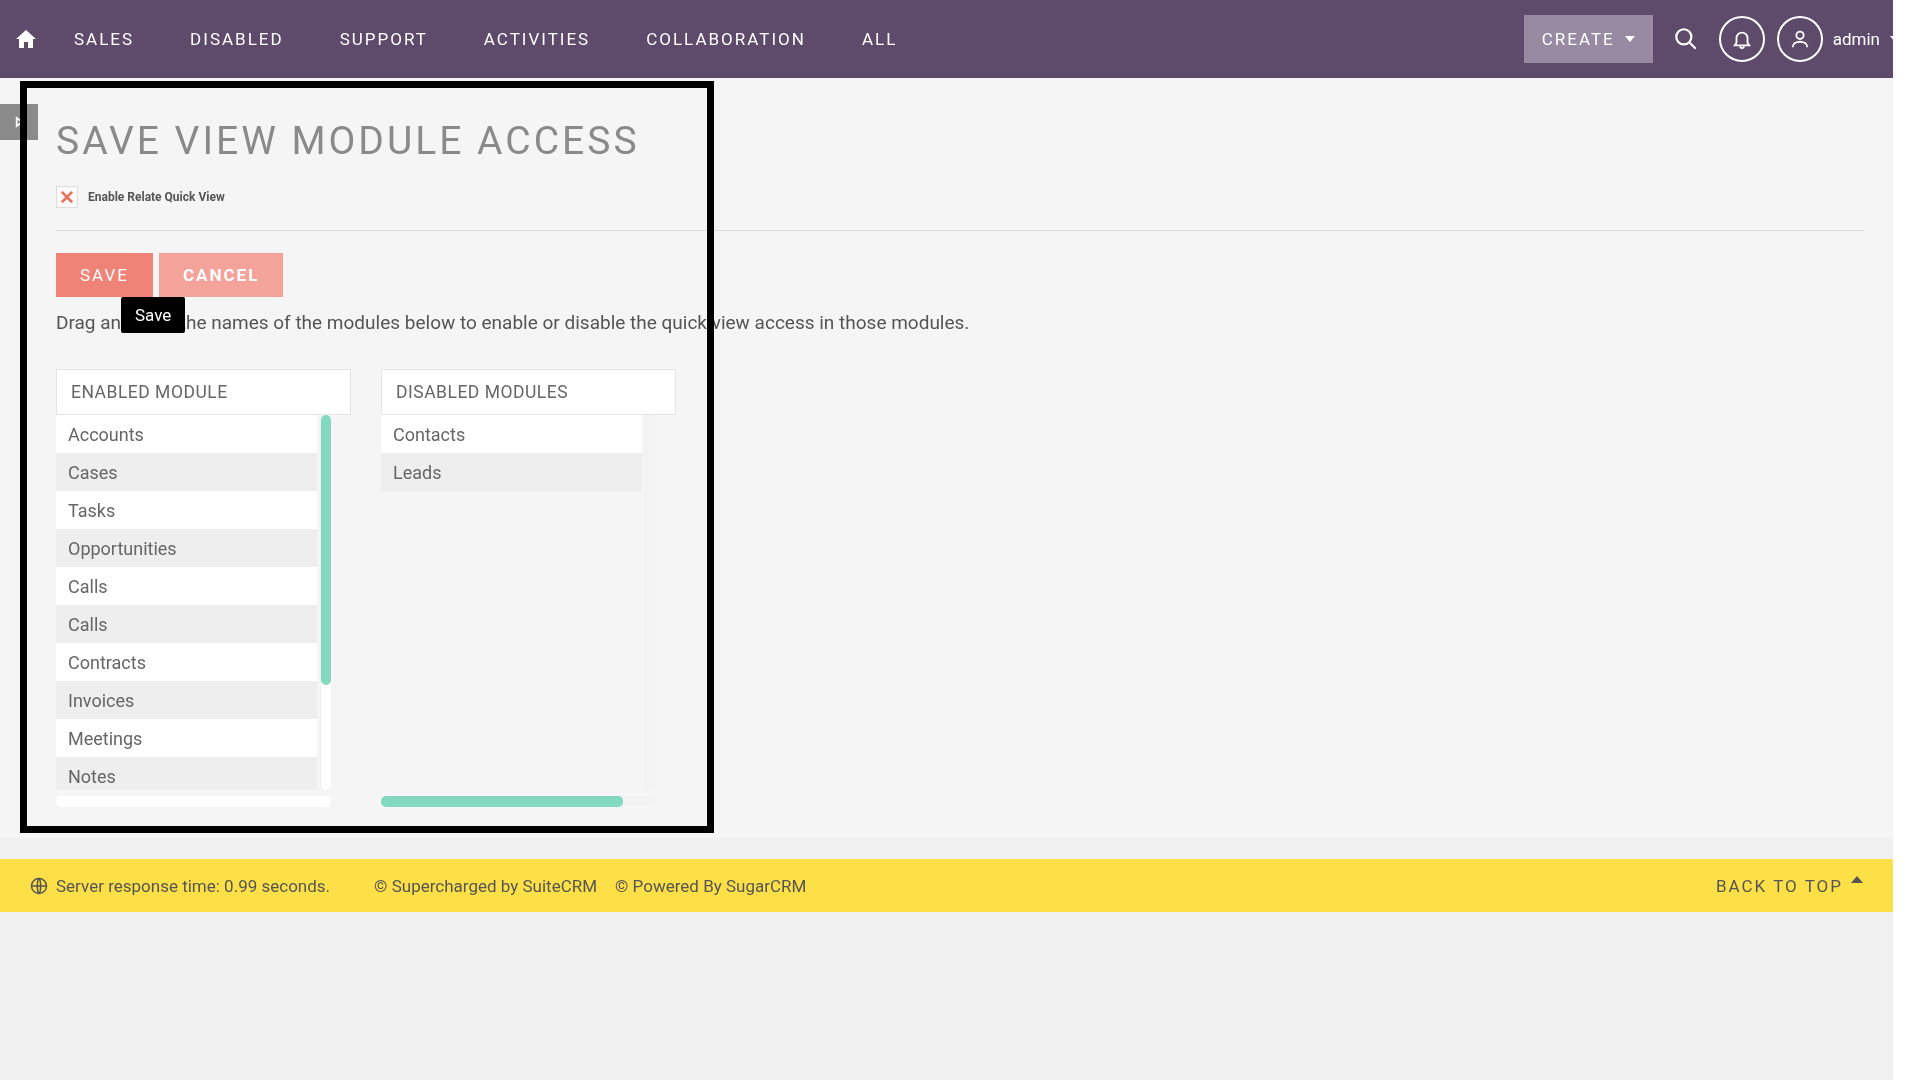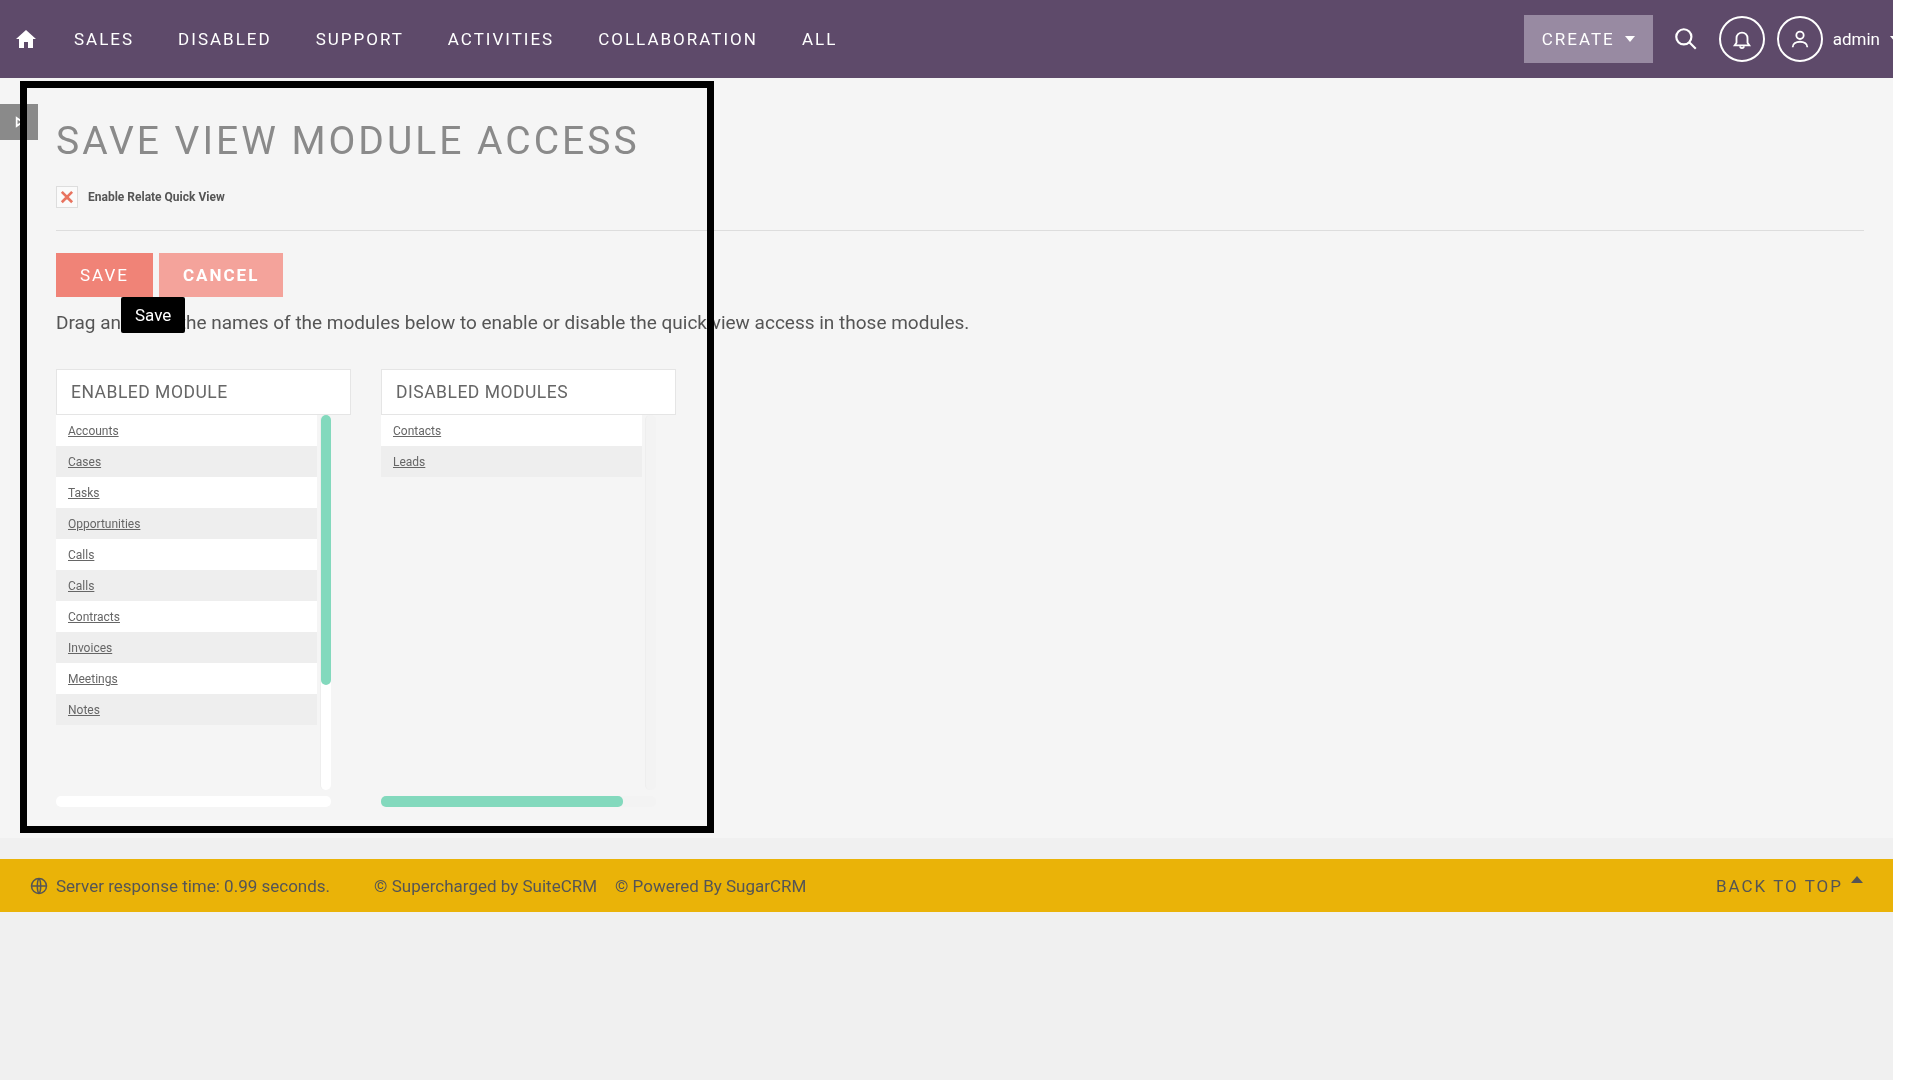--- a/index.html
+++ b/index.html
@@ -2,21 +2,21 @@
 <html><head>
 <meta charset="utf-8">
 <style>
 * { margin:0; padding:0; box-sizing:border-box; font-family:-apple-system,BlinkMacSystemFont,"Segoe UI",Roboto,Helvetica,Arial,sans-serif; }
 html, body { width:1920px; height:1080px; background:#fff; overflow:hidden; }
 body { background:#f0f0f0; }
 
 
 .topnav { background:#5e4a6a; height:78px; display:flex; align-items:center; padding:0 20px 0 10px; color:#fff; }
 .home-icon { color:#fff; padding:0 14px 0 4px; display:flex; align-items:center; }
-.nav-items { display:flex; gap:0; }
+.nav-items { display:flex; gap:12px; }
 .nav-item { color:#fff; letter-spacing:2px; font-size:17px; font-weight:400; padding:0 22px; cursor:pointer; }
 .spacer { flex:1; }
 .create-btn { background:#988aa2; color:#fff; letter-spacing:2px; font-size:17px; padding:14px 18px; display:flex; align-items:center; gap:10px; cursor:pointer; }
 .dropdown-caret { width:0; height:0; border-left:5px solid transparent; border-right:5px solid transparent; border-top:6px solid #fff; }
 .icon-btn { margin-left:20px; display:flex; align-items:center; cursor:pointer; }
 .circle-icon { width:46px; height:46px; border:2px solid #fff; border-radius:50%; display:flex; align-items:center; justify-content:center; }
 .user-area { display:flex; align-items:center; gap:10px; margin-left:12px; cursor:pointer; }
 .user-name { color:#fff; font-size:17px; }
 
 
@@ -40,35 +40,35 @@
 
 .tooltip { position:absolute; background:#000; color:#fff; font-size:17px; padding:8px 14px; border-radius:2px; z-index:15; }
 
 .instruction { font-size:19px; color:#555; margin-top:14px; }
 
 .module-columns { display:flex; gap:30px; margin-top:35px; }
 .module-col { width:295px; }
 .col-header { background:#fff; border:1px solid #e5e5e5; padding:12px 14px; font-size:17.5px; color:#666; font-weight:400; letter-spacing:0.5px; }
 .module-list-wrap { position:relative; display:flex; }
 .module-list { width:261px; height:375px; overflow:hidden; }
-.module-item { padding:9px 12px 8px 12px; font-size:12px; color:#666; background:#fff; cursor:grab;text-decoration:underline; }
+.module-item { padding:9px 12px 8px 12px; font-size:18px; color:#666; background:#fff; cursor:grab; }
 .module-item:nth-child(even) { background:#eee; }
 .vscroll { width:11px; background:#fff; border-left:1px solid #eee; position:relative; margin-left:3px; border-radius:5px; }
 .vscroll.inactive { background:#f3f3f3; }
 .vscroll .thumb { background:#83d9bd; border-radius:5px; position:absolute; top:0; left:0; right:0; }
 .hscroll { width:275px; height:11px; background:#f3f3f3; border-radius:5px; margin-top:6px; position:relative; }
 .hscroll .thumb { position:absolute; top:0; bottom:0; border-radius:5px; }
 .hscroll .thumb.grey { background:#fff; }
 .hscroll .thumb.green { background:#83d9bd; }
 
 
 .full-row { background:#fff; width:1805px; height:435px; position:absolute; left:57px; top:365px; z-index:-1; }
 
 
-.footer { background:#eab308; display:flex; align-items:center; padding:0 30px; height:53px; color:#555; font-size:17px; position:absolute; top:859px; left:0; right:27px; }
+.footer { background:#fde047; display:flex; align-items:center; padding:0 30px; height:53px; color:#555; font-size:17px; position:absolute; top:859px; left:0; right:27px; }
 .globe { margin-right:8px; display:flex; }
 .footer .sep { width:44px; display:inline-block; }
 .footer .right { margin-left:auto; letter-spacing:2px; display:flex; align-items:flex-start; gap:8px; cursor:pointer; }
 .caret-up { width:0; height:0; border-left:6px solid transparent; border-right:6px solid transparent; border-bottom:7px solid #555; }
 
 
 .browser-scroll { position:absolute; top:0; right:0; width:27px; height:1080px; background:#f0f0f0; }
 .browser-scroll .track { background:#fff; margin-top:0; height:100%; }
 </style>
 </head>

